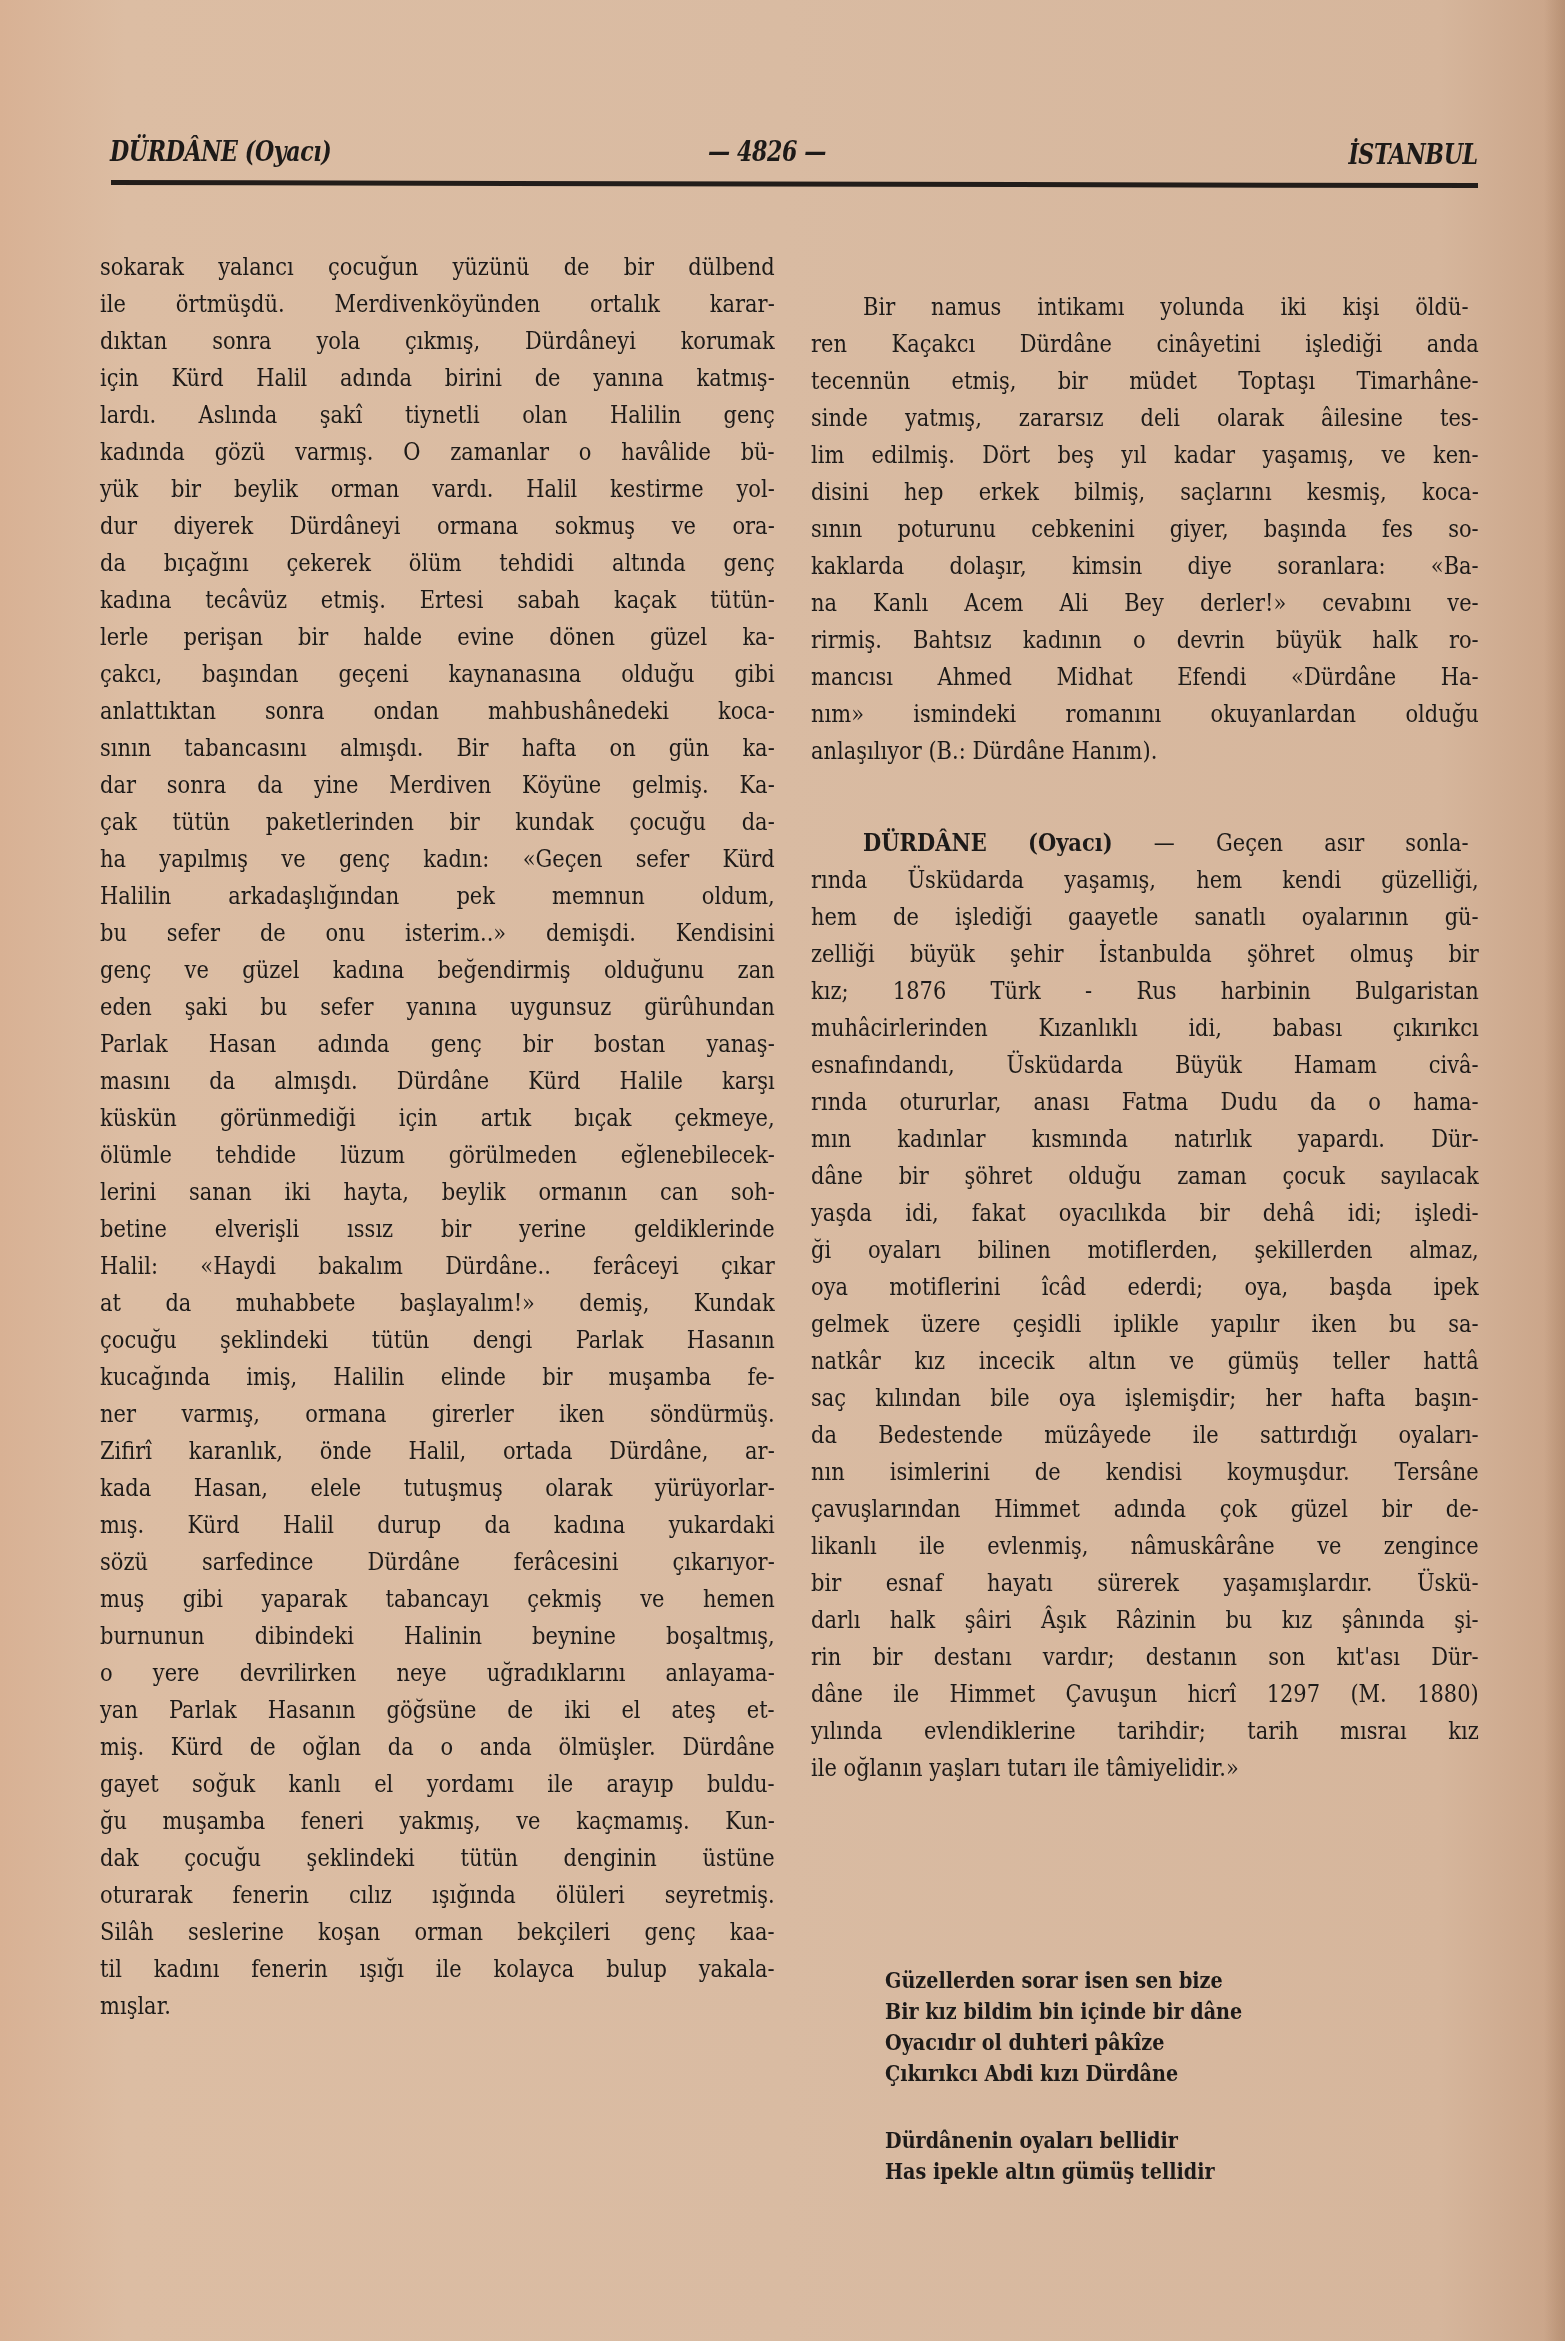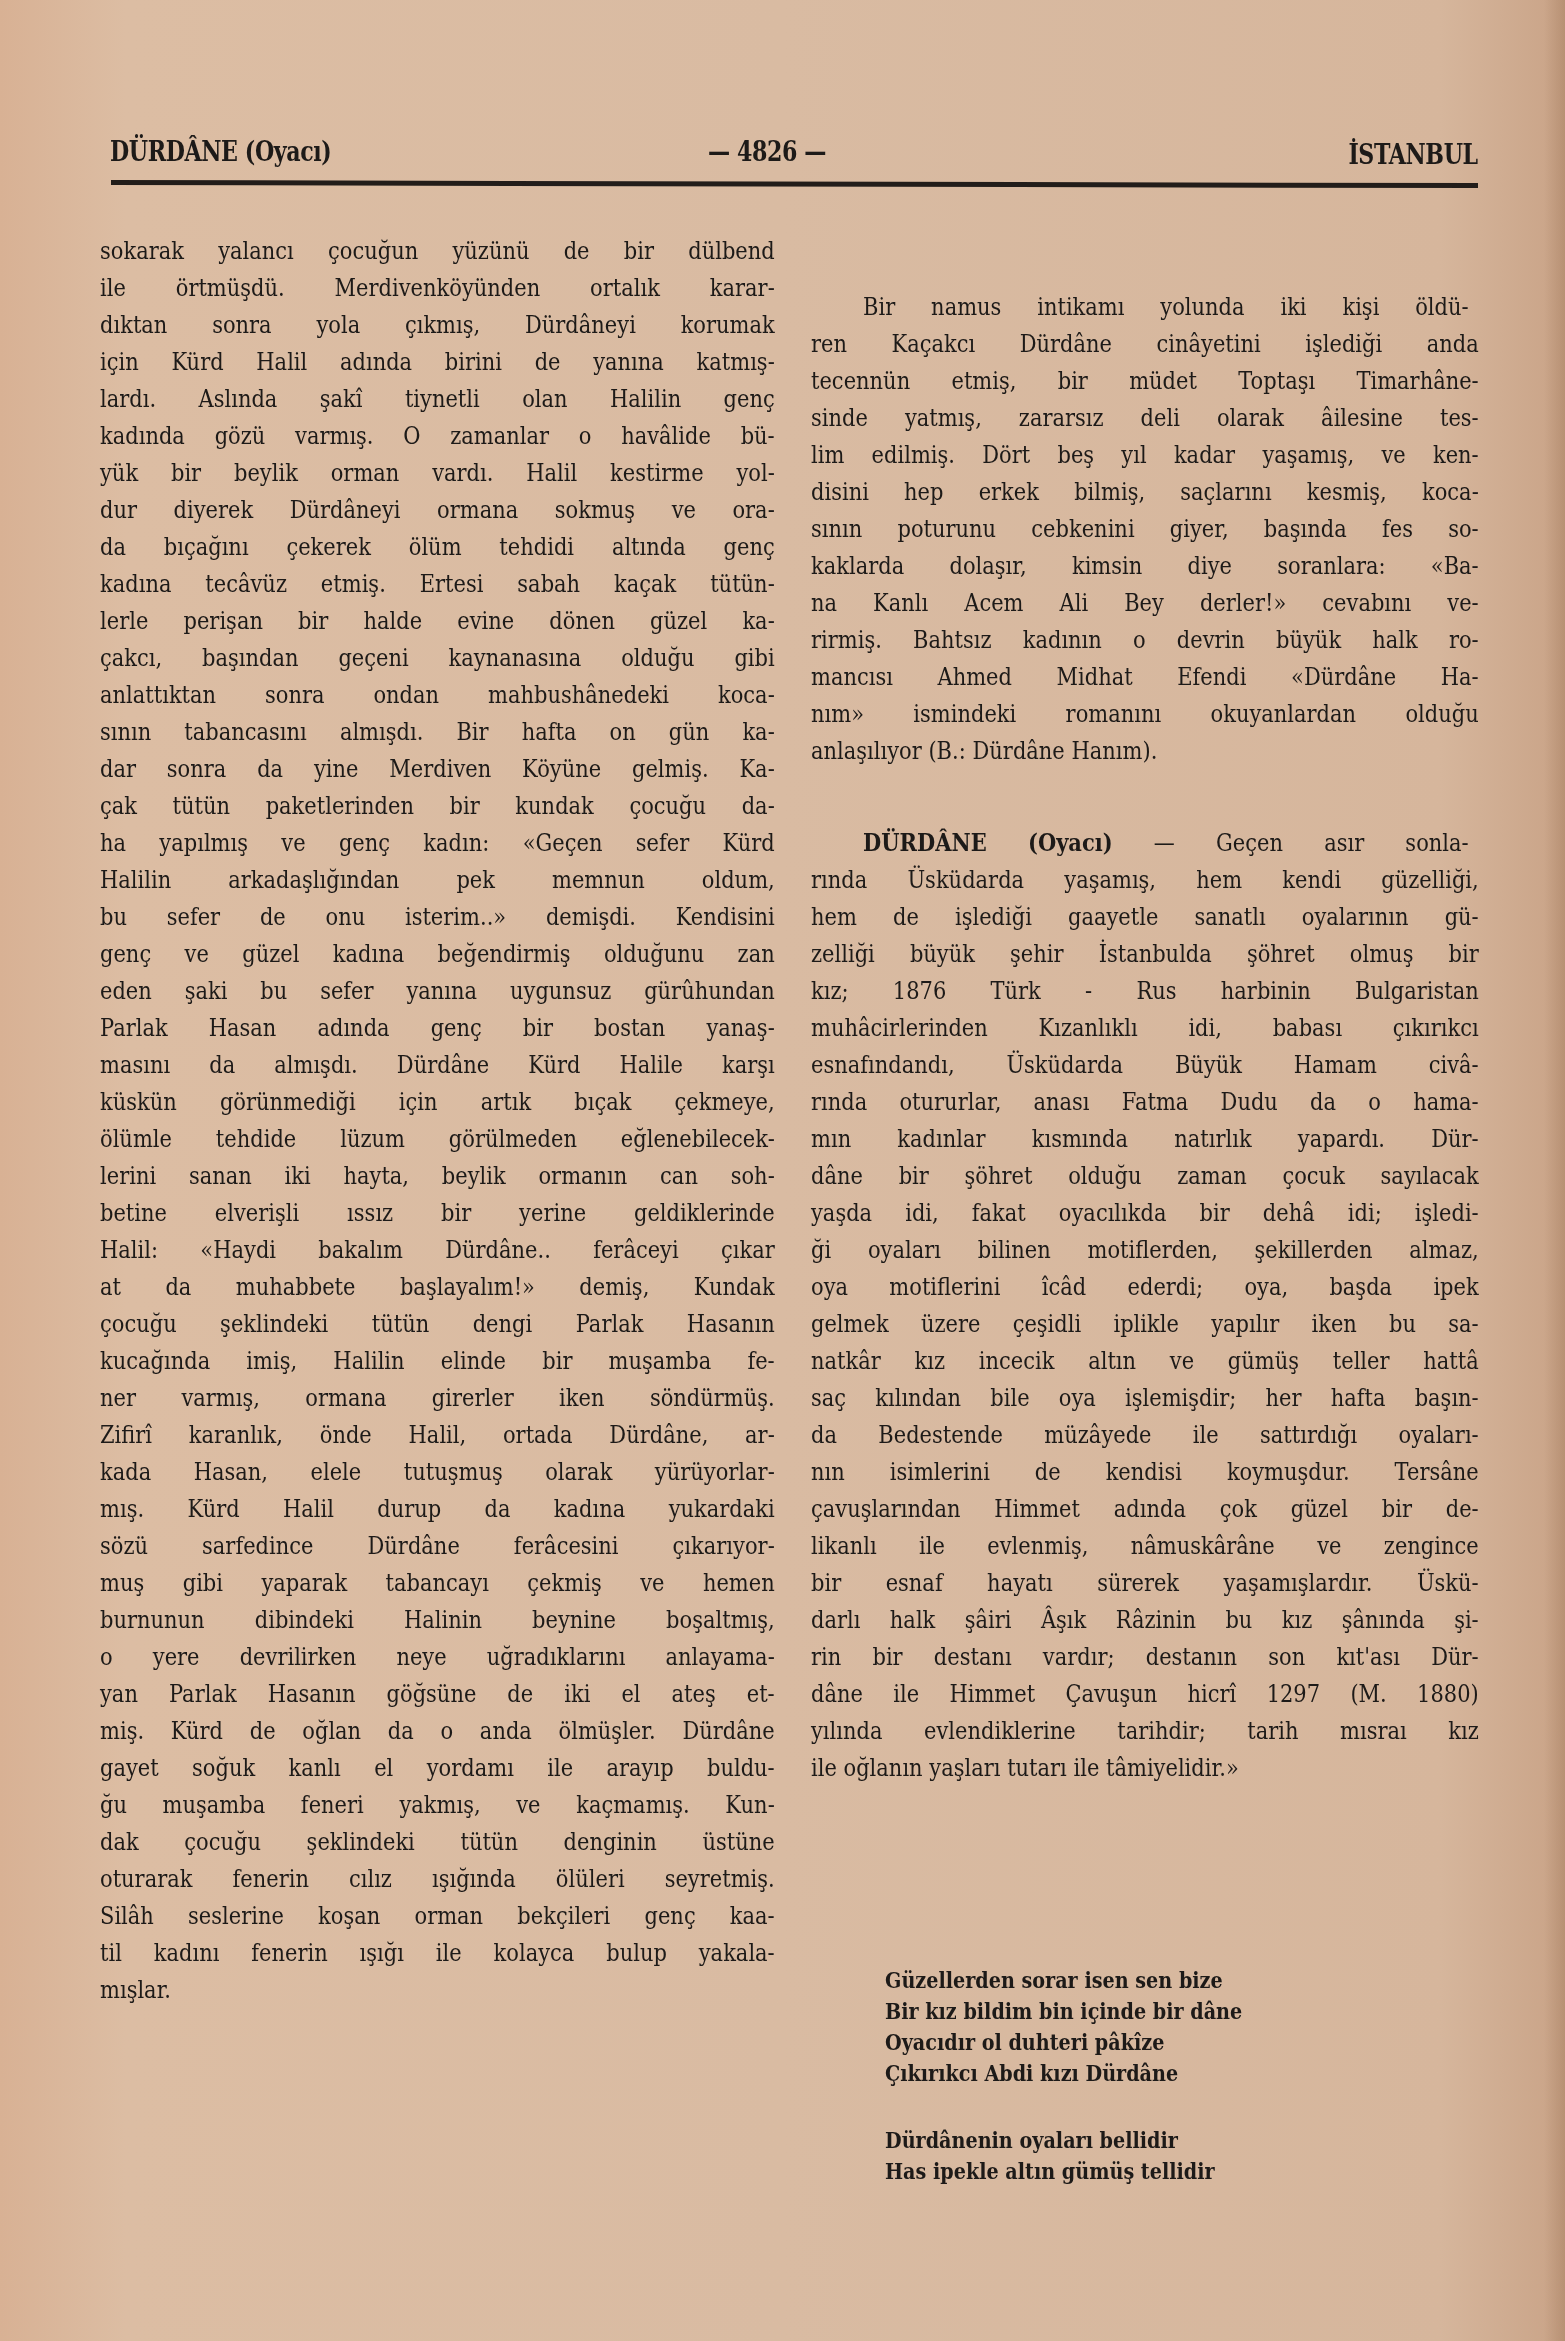--- a/index.html
+++ b/index.html
@@ -15,20 +15,21 @@
     color: #1d1a18;
     position: relative;
     overflow: hidden;
   }
   .page-header {
     position: absolute;
     left: 110px;
     top: 136px;
     width: 1368px;
     height: 36px;
+    font-style: italic;
   }
   .hdr-left, .hdr-center, .hdr-right {
     position: absolute;
     top: 0;
     font-family: "DejaVu Serif", "Liberation Serif", serif;
     font-weight: bold;
     font-size: 27px;
     letter-spacing: -0.5px;
     transform: scaleX(0.82);
   }
@@ -40,21 +41,21 @@
     left: 111px;
     top: 180px;
     width: 1367px;
     height: 4.7px;
     background: #221d1a;
     transform: rotate(0.13deg);
     transform-origin: left center;
   }
   .column {
     position: absolute;
-    top: 232px;
+    top: 248px;
     font-size: 25px;
     line-height: 37px;
     text-align: justify;
   }
   .col-left { left: 100px; width: 675px; }
   .col-right { left: 811px; width: 668px; top: 240px; }
   .line {
     display: block;
     white-space: nowrap;
     text-align: justify;

